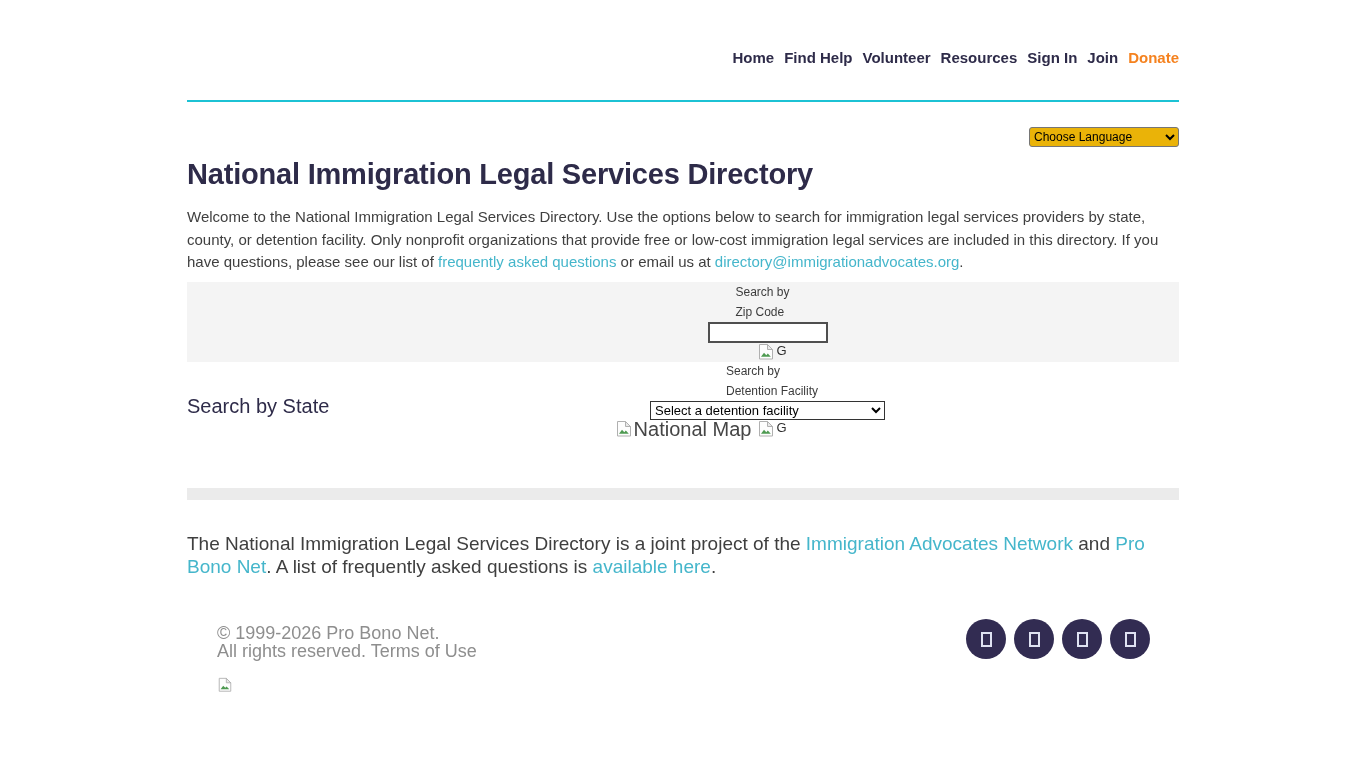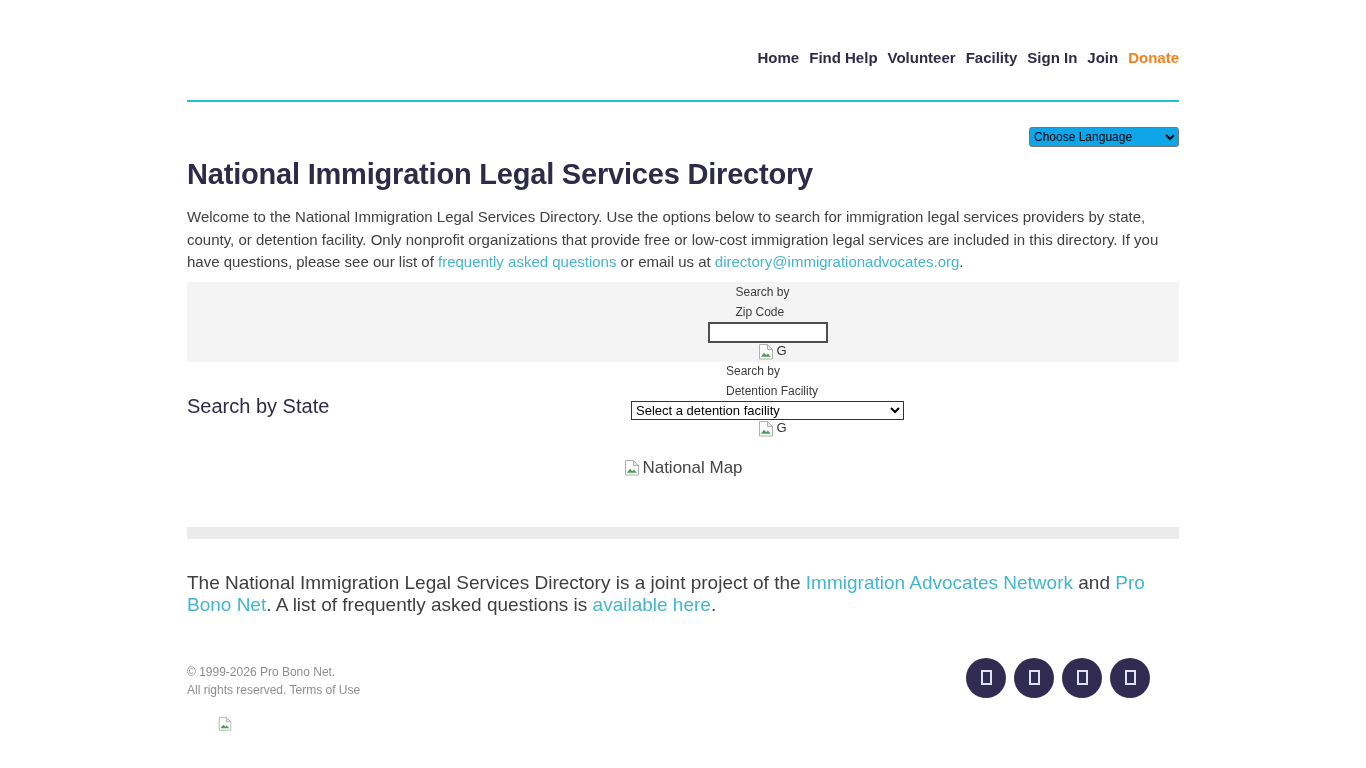--- a/index.html
+++ b/index.html
@@ -23,21 +23,21 @@
     font-size:15px; font-weight:bold; color:#2e2b49;
     text-decoration:none; cursor:pointer; white-space:nowrap;
   }
   .nav a.donate { color:#f5821f; }
 
   
   .lang-row { text-align:right; margin-top:25px; height:20px; }
   .lang-row select {
     width:150px; height:20px; font-size:12px;
     font-family:"Liberation Sans",sans-serif; color:#000;
-    border:1px solid #767676; border-radius:3px; background:#0ea5e9;
+    border:1px solid #767676; border-radius:3px; background:#eab308;
   }
 
   
   .page-title {
     margin-top:11px; font-size:29px; font-weight:bold; color:#2e2b49;
     letter-spacing:-0.2px;
   }
   .intro {
     margin-top:15px; font-size:15px; line-height:22.5px; color:#3f3f3f;
     width:992px;
@@ -66,69 +66,69 @@
   }
   .zip-label { width:56px; margin-right:8px; }
   .zip-input {
     width:120px; height:22px; border:2px solid #4f4f4f; background:#fff;
     font-size:13px; padding:1px 4px; font-family:"Liberation Sans",sans-serif;
   }
   .go-broken { display:inline-flex; align-items:flex-start; margin-left:9px; cursor:pointer; }
   .go-broken .alt-text { font-size:13px; color:#2f2f2f; margin-left:1px; }
   .facility-label { width:94px; margin-left:21px; margin-right:10px; }
   .facility-select {
-    width:273px; height:22px; font-size:13px; color:#000;
+    width:235px; height:22px; font-size:13px; color:#000;
     font-family:"Liberation Sans",sans-serif;
     border:1px solid #333; background:#fff;
   }
 
   
   .state-heading {
     margin-top:33px; font-size:20px; font-weight:normal; color:#2e2b49;
   }
   .map-row {
-    margin-top:40px; text-align:center; font-size:17px; color:#454545;
+    text-align:center; font-size:20px; color:#454545;
   }
   .map-row .map-inline { display:inline-flex; align-items:center; cursor:pointer; }
 
   
   .thin-bar { margin-top:45px; height:12px; background:#ebebeb; }
 
   
   .footer-about {
     margin-top:33px; font-size:19px; line-height:22.5px; color:#3f3f3f;
   }
 
   
   .bottom-row {
     margin-top:46px; display:flex; justify-content:space-between;
     align-items:flex-start;
   }
-  .copyright-block { font-size:12px; color:#8e8e8e; line-height:18px; }
+  .copyright-block { margin-left:30px; font-size:18px; color:#8e8e8e; line-height:18px; }
   .footer-logo { margin-top:17px; }
   .social-row { display:flex; gap:8px; margin-right:29px; margin-top:-5px; }
   .social-btn {
     width:40px; height:40px; border-radius:50%; background:#322c52;
     display:flex; align-items:center; justify-content:center; cursor:pointer;
   }
   .tofu { width:11px; height:15px; border:2px solid #dfe2f2; display:block; }
 
   .broken-img-icon { display:inline-block; }
 </style>
 </head>
 <body>
 
 <div class="container">
 
   <div class="header">
     <div class="nav">
       <a>Home</a>
       <a>Find Help</a>
       <a>Volunteer</a>
-      <a>Facility</a>
+      <a>Resources</a>
       <a>Sign In</a>
       <a>Join</a>
       <a class="donate">Donate</a>
     </div>
   </div>
 
   <div class="lang-row">
     <select>
       <option>Choose Language</option>
     </select>

